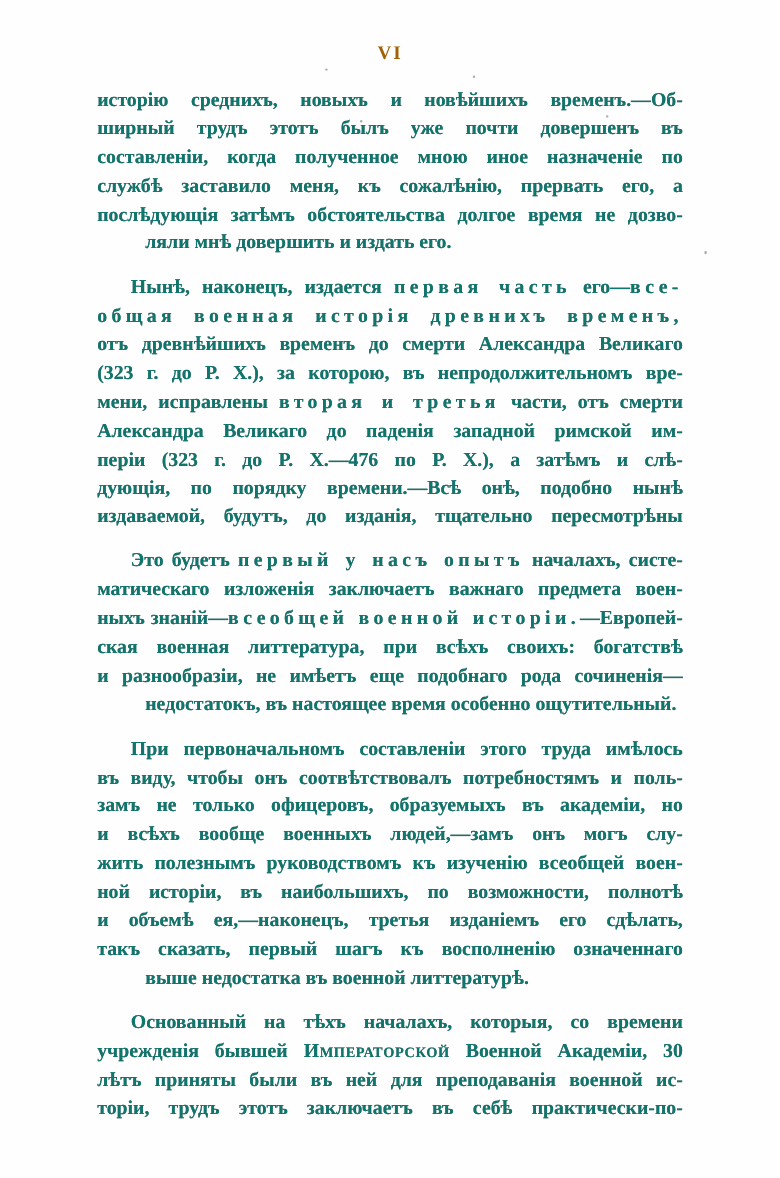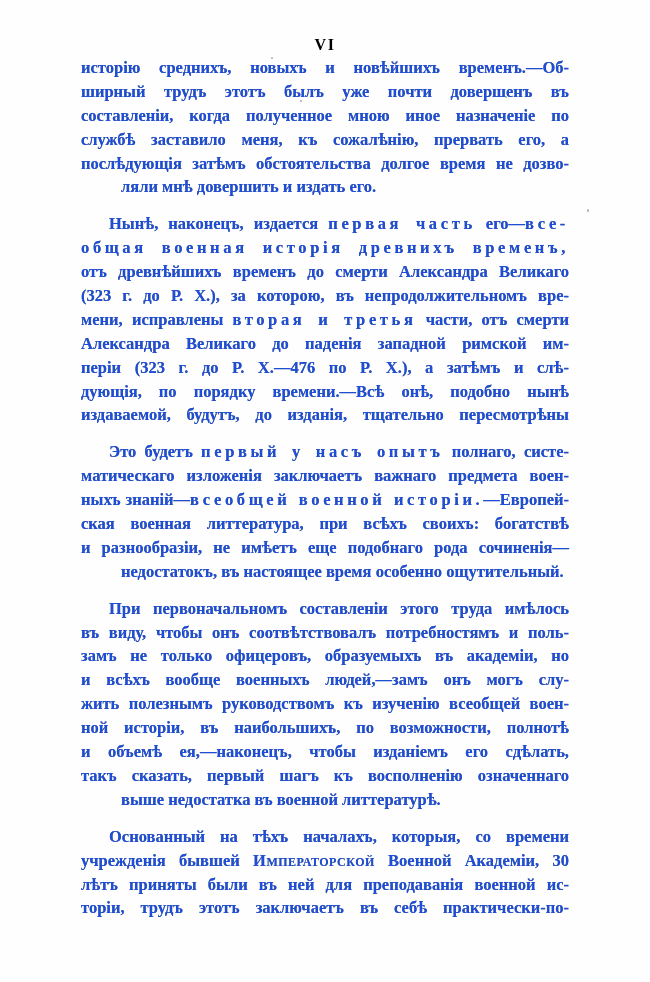--- a/index.html
+++ b/index.html
@@ -16,29 +16,29 @@
     overflow: hidden;
     color: #1e1e1e;
   }
   .page-number {
     position: absolute;
     top: 36px; left: 81px; width: 488px;
     text-align: center;
     font-size: 16px;
     font-weight: 700;
     letter-spacing: 1.5px;
-    color: #000000;
+    color: #a16207;
   }
   .page-body {
     position: absolute;
-    top: 56px; left: 81px; width: 488px;
+    top: 71px; left: 81px; width: 488px;
     font-size: 16.5px;
     font-weight: 700;
     line-height: 23.9px;
-    color: #1d4ed8;
+    color: #0f766e;
     text-shadow: 0 0 0.4px rgba(10,10,10,0.55);
   }
   .line {
     text-align: justify;
     text-align-last: justify;
     white-space: normal;
     height: 23.9px;
     overflow: visible;
   }
   .line.left {
@@ -71,33 +71,33 @@
       <div class="line left"><span>ляли мнѣ довершить и издать его.</span></div>
       <div class="line indent"><span>Нынѣ, наконецъ, издается </span><span class="spaced">первая часть</span><span> его—</span><span class="spaced">все-</span></div>
       <div class="line"><span class="spaced">общая военная исторія древнихъ временъ,</span></div>
       <div class="line"><span>отъ древнѣйшихъ временъ до смерти Александра Великаго</span></div>
       <div class="line"><span>(323 г. до Р. Х.), за которою, въ непродолжительномъ вре-</span></div>
       <div class="line"><span>мени, исправлены </span><span class="spaced">вторая и третья</span><span> части, отъ смерти</span></div>
       <div class="line"><span>Александра Великаго до паденія западной римской им-</span></div>
       <div class="line"><span>періи (323 г. до Р. Х.—476 по Р. Х.), а затѣмъ и слѣ-</span></div>
       <div class="line"><span>дующія, по порядку времени.—Всѣ онѣ, подобно нынѣ</span></div>
       <div class="line"><span>издаваемой, будутъ, до изданія, тщательно пересмотрѣны</span></div>
-      <div class="line indent"><span>Это будетъ </span><span class="spaced">первый у насъ опытъ</span><span> полнаго, систе-</span></div>
+      <div class="line indent"><span>Это будетъ </span><span class="spaced">первый у насъ опытъ</span><span> началахъ, систе-</span></div>
       <div class="line"><span>матическаго изложенія заключаетъ важнаго предмета воен-</span></div>
       <div class="line"><span>ныхъ знаній—</span><span class="spaced">всеобщей военной исторіи.</span><span>—Европей-</span></div>
       <div class="line"><span>ская военная литтература, при всѣхъ своихъ: богатствѣ</span></div>
       <div class="line"><span>и разнообразіи, не имѣетъ еще подобнаго рода сочиненія—</span></div>
       <div class="line left"><span>недостатокъ, въ настоящее время особенно ощутительный.</span></div>
       <div class="line indent"><span>При первоначальномъ составленіи этого труда имѣлось</span></div>
       <div class="line"><span>въ виду, чтобы онъ соотвѣтствовалъ потребностямъ и поль-</span></div>
       <div class="line"><span>замъ не только офицеровъ, образуемыхъ въ академіи, но</span></div>
       <div class="line"><span>и всѣхъ вообще военныхъ людей,—замъ онъ могъ слу-</span></div>
       <div class="line"><span>жить полезнымъ руководствомъ къ изученію всеобщей воен-</span></div>
       <div class="line"><span>ной исторіи, въ наибольшихъ, по возможности, полнотѣ</span></div>
-      <div class="line"><span>и объемѣ ея,—наконецъ, чтобы изданіемъ его сдѣлать,</span></div>
+      <div class="line"><span>и объемѣ ея,—наконецъ, третья изданіемъ его сдѣлать,</span></div>
       <div class="line"><span>такъ сказать, первый шагъ къ восполненію означеннаго</span></div>
       <div class="line left"><span>выше недостатка въ военной литтературѣ.</span></div>
       <div class="line indent"><span>Основанный на тѣхъ началахъ, которыя, со времени</span></div>
       <div class="line"><span>учрежденія бывшей </span><span class="sc">Императорской</span><span> Военной Академіи, 30</span></div>
       <div class="line"><span>лѣтъ приняты были въ ней для преподаванія военной ис-</span></div>
       <div class="line"><span>торіи, трудъ этотъ заключаетъ въ себѣ практически-по-</span></div>
     </div>
 
   <div class="speck" style="left:271px; top:57px;  width:2px; height:2px;"></div>
   <div class="speck" style="left:394px; top:63px;  width:2px; height:2px;"></div>

